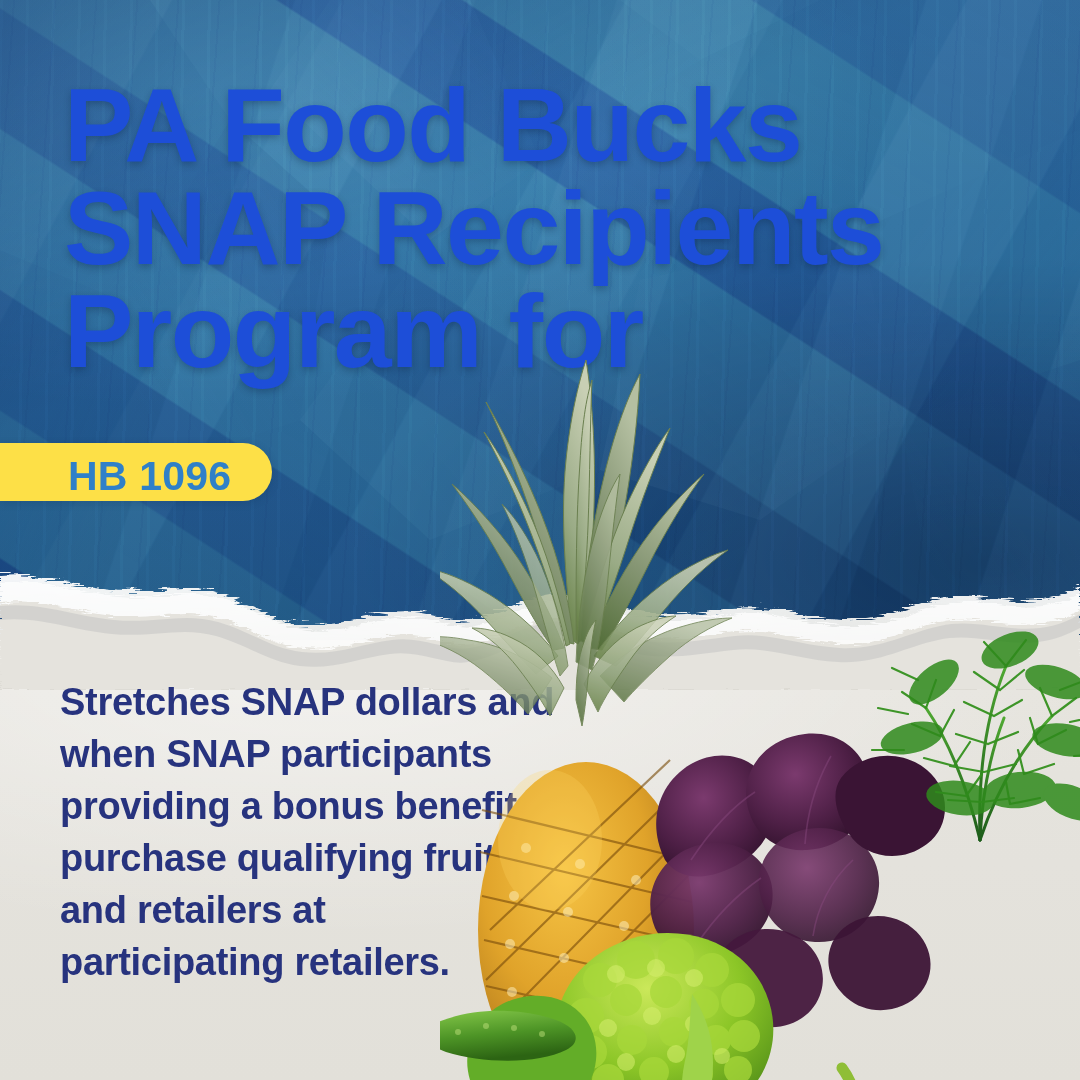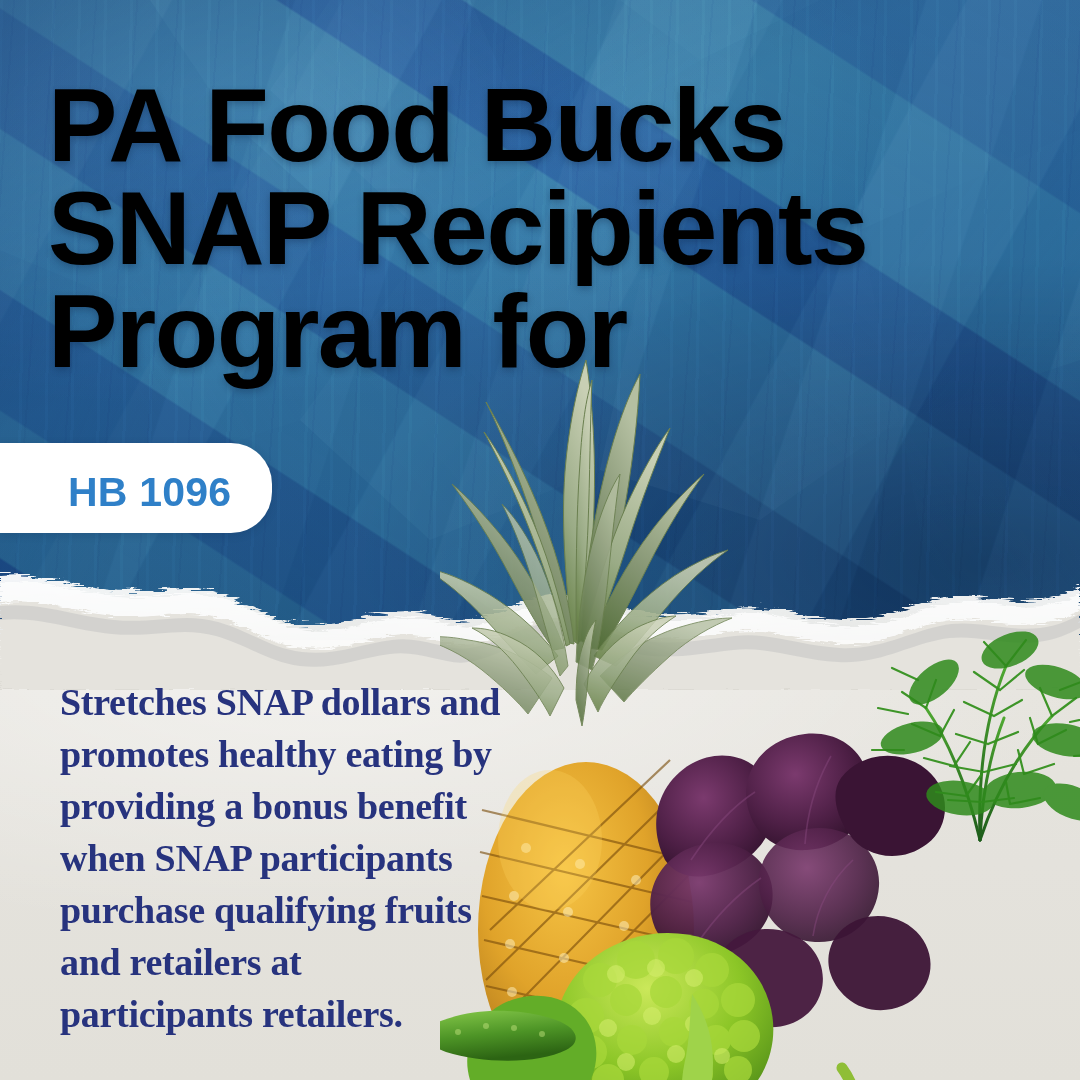--- a/index.html
+++ b/index.html
@@ -46,36 +46,36 @@
     position:absolute; left:0; top:0; width:1080px; height:640px;
     opacity:.55;
   }
 
   
   .torn-wrap { position:absolute; left:0; top:520px; width:1080px; height:170px; }
   .torn-fringe { position:absolute; inset:0; }
 
   
   .title {
-    position:absolute; left:48px; top:74px;
+    position:absolute; left:64px; top:74px;
     width:960px;
-    color:#000000;
+    color:#1d4ed8;
     font-size:104px;
     line-height:103px;
     font-weight:700;
     letter-spacing:-1.5px;
     text-shadow:0 3px 7px rgba(10,30,60,0.30);
   }
   .title .tline { display:block; white-space:nowrap; }
 
   .badge {
     position:absolute; left:0; top:443px;
-    height:90px;
+    height:58px;
     min-width:272px;
-    background:#ffffff;
+    background:#fde047;
     border-radius:0 41px 41px 0;
     display:flex; align-items:center;
     padding:8px 40px 0 68px;
     box-shadow:0 2px 8px rgba(10,40,70,0.18);
   }
   .badge-text {
     color:#2f80c8;
     font-size:41px;
     font-weight:700;
     letter-spacing:0.2px;
@@ -84,21 +84,21 @@
 
   .body-copy {
     position:absolute; left:60px; top:676px;
     width:500px;
     color:#27337e;
     font-size:38px;
     line-height:52px;
     font-weight:700;
     letter-spacing:-0.3px;
   }
-  .body-copy .bline { display:block; white-space:nowrap;font-family:Liberation Serif, serif; }
+  .body-copy .bline { display:block; white-space:nowrap; }
 
   
   .produce { position:absolute; right:0; bottom:0; width:640px; height:740px; }
   .produce svg { display:block; }
   .cream-base {
     position:absolute; left:0; top:600px; width:1080px; height:480px;
     background:
       radial-gradient(120% 100% at 30% 10%, rgba(255,255,255,0.55) 0%, rgba(0,0,0,0) 60%),
       linear-gradient(180deg,#e7e5df 0%, #e4e2dc 55%, #e2e0d9 100%);
   }
@@ -194,26 +194,25 @@
            L1080,108 C1068,114 1056,120 1038,122 C1002,126 972,112 938,120
            C902,128 878,144 838,142 C798,140 768,126 733,130 C698,134 670,140 638,134
            C602,128 582,112 550,116 C518,120 498,137 468,142 C446,146 422,130 390,134
            C358,138 334,150 300,146 C268,142 250,126 216,116 C182,106 152,118 112,114
            C70,110 40,96 0,100 Z"></path>
     </svg>
   </div>
 
   <div class="body-copy">
     <span class="bline">Stretches SNAP dollars and</span>
-    <span class="bline">promotes healthy eating by</span>
+    <span class="bline">when SNAP participants</span>
     <span class="bline">providing a bonus benefit</span>
-    <span class="bline">when SNAP participants</span>
     <span class="bline">purchase qualifying fruits</span>
     <span class="bline">and retailers at</span>
-    <span class="bline">participants retailers.</span>
+    <span class="bline">participating retailers.</span>
   </div>
 
   <div class="produce">
     <svg width="640" height="740" viewBox="0 0 640 740">
       <defs>
         <radialGradient id="pineBody" cx="40%" cy="32%" r="80%">
           <stop offset="0%" stop-color="#f6c445"></stop>
           <stop offset="48%" stop-color="#e0a32a"></stop>
           <stop offset="100%" stop-color="#9a6514"></stop>
         </radialGradient>

